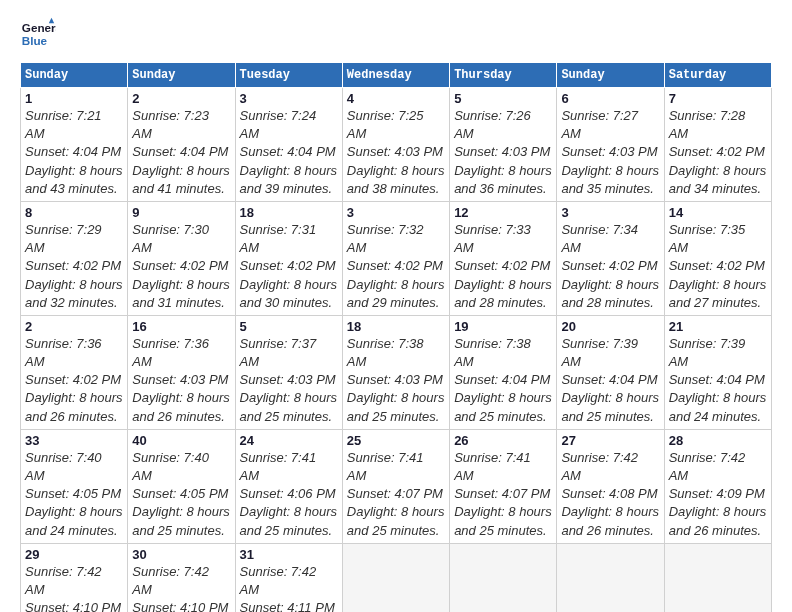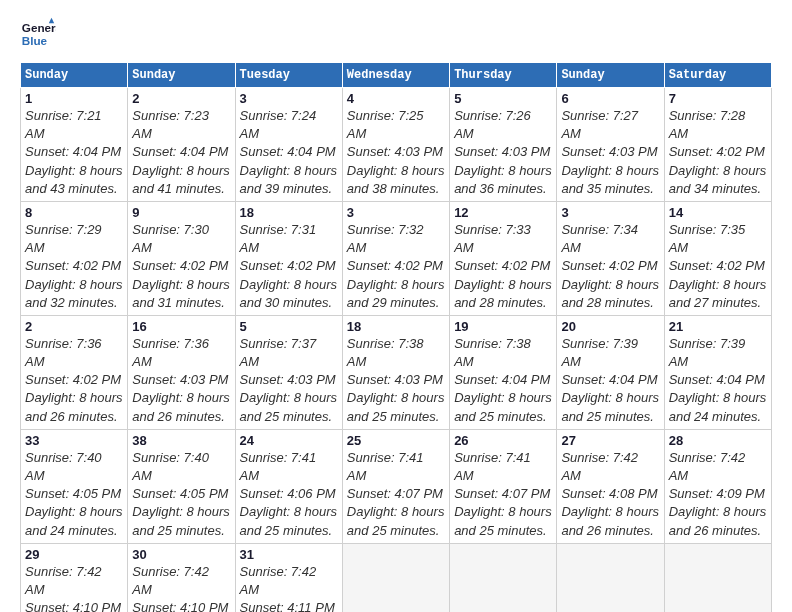--- a/index.html
+++ b/index.html
@@ -296,21 +296,21 @@
         <tr>
           <td>
           <span class="day-num">33</span>
           <div class="day-info">
             Sunrise: 7:40 AM<br>
             Sunset: 4:05 PM<br>
             Daylight: 8 hours and 24 minutes.
           </div>
         </td>
           <td>
-          <span class="day-num">38</span>
+          <span class="day-num">40</span>
           <div class="day-info">
             Sunrise: 7:40 AM<br>
             Sunset: 4:05 PM<br>
             Daylight: 8 hours and 25 minutes.
           </div>
         </td>
           <td>
           <span class="day-num">24</span>
           <div class="day-info">
             Sunrise: 7:41 AM<br>

